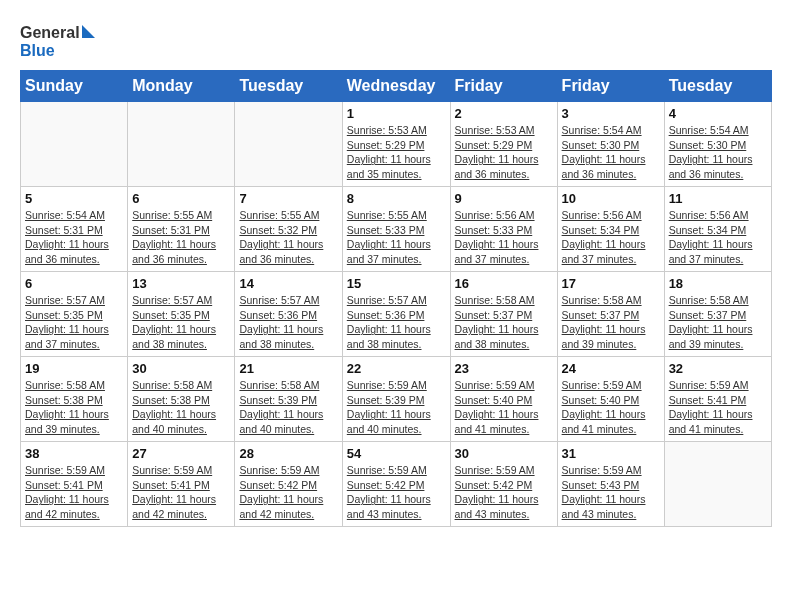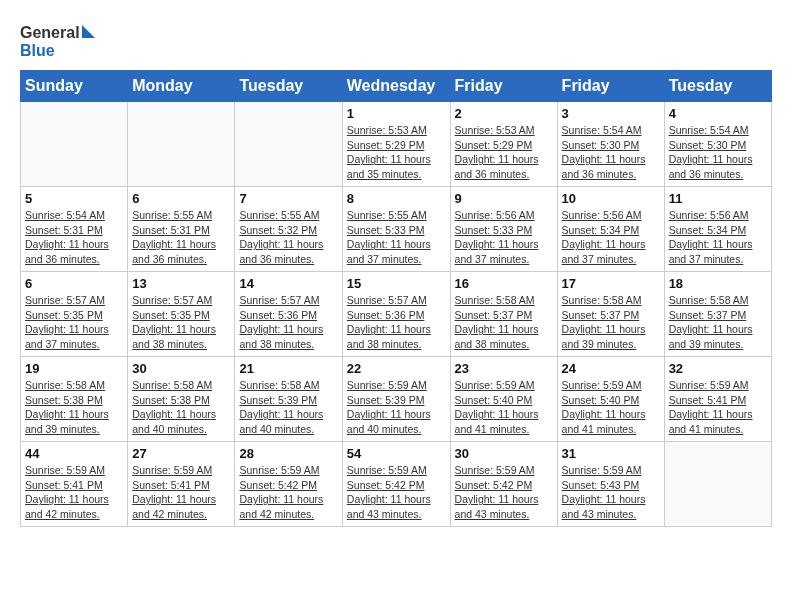--- a/index.html
+++ b/index.html
@@ -212,21 +212,21 @@
           <div class="day-number">24</div>
           <div class="day-info">Sunrise: 5:59 AM<br>Sunset: 5:40 PM<br>Daylight: 11 hours and 41 minutes.</div>
         </td>
         <td>
           <div class="day-number">32</div>
           <div class="day-info">Sunrise: 5:59 AM<br>Sunset: 5:41 PM<br>Daylight: 11 hours and 41 minutes.</div>
         </td>
       </tr>
       <tr class="week-row">
         <td>
-          <div class="day-number">44</div>
+          <div class="day-number">38</div>
           <div class="day-info">Sunrise: 5:59 AM<br>Sunset: 5:41 PM<br>Daylight: 11 hours and 42 minutes.</div>
         </td>
         <td>
           <div class="day-number">27</div>
           <div class="day-info">Sunrise: 5:59 AM<br>Sunset: 5:41 PM<br>Daylight: 11 hours and 42 minutes.</div>
         </td>
         <td>
           <div class="day-number">28</div>
           <div class="day-info">Sunrise: 5:59 AM<br>Sunset: 5:42 PM<br>Daylight: 11 hours and 42 minutes.</div>
         </td>

